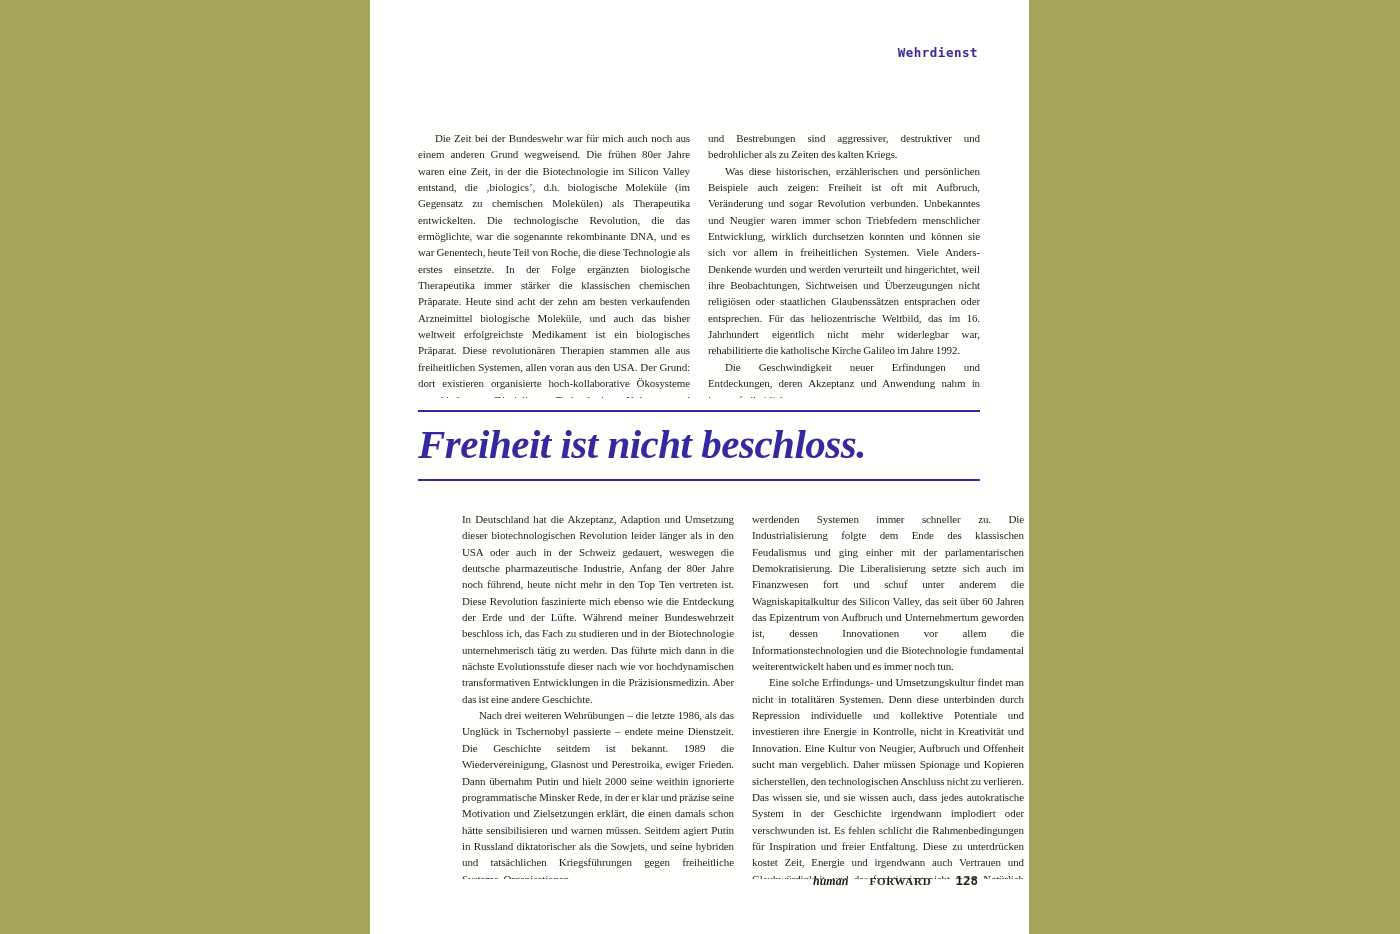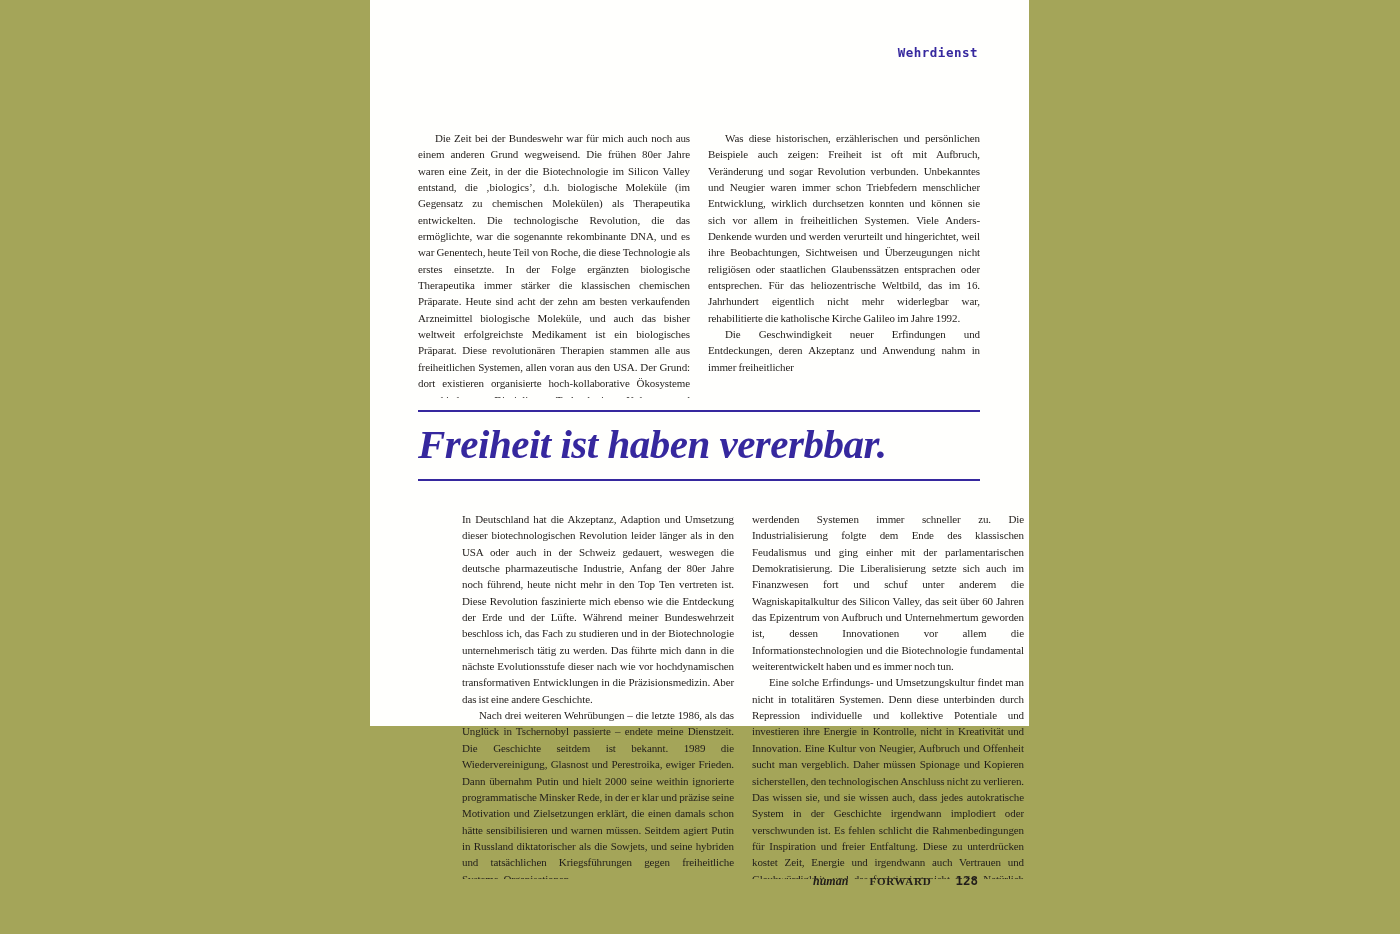--- a/index.html
+++ b/index.html
@@ -7,21 +7,21 @@
   body {
     background: #a4a559;
     font-family: "Liberation Serif", serif;
     color: #211d1a;
     position: relative;
     overflow: hidden;
   }
   .paper {
     position: absolute;
     left: 370px; top: 0;
-    width: 659px; height: 726px;
+    width: 659px; height: 934px;
     background: #fffffd;
   }
   
   .section-label {
     position: absolute;
     top: 45px; right: 51px;
     font-family: "DejaVu Sans Mono", monospace;
     font-weight: bold;
     font-size: 12.5px;
     letter-spacing: 0.5px;
@@ -99,28 +99,29 @@
 
 <div class="paper">
 
   <div class="section-label">Wehrdienst</div>
 
   <div class="text-block top">
     <div class="col">
       <p class="indent">Die Zeit bei der Bundeswehr war für mich auch noch aus einem anderen Grund wegweisend. Die frühen 80er Jahre waren eine Zeit, in der die Biotechnologie im Silicon Valley entstand, die ‚biologics’, d.h. biologische Moleküle (im Gegensatz zu chemischen Molekülen) als Therapeutika entwickelten. Die technologische Revolution, die das ermöglichte, war die sogenannte rekombinante DNA, und es war Genentech, heute Teil von Roche, die diese Technologie als erstes einsetzte. In der Folge ergänzten biologische Therapeutika immer stärker die klassischen chemischen Präparate. Heute sind acht der zehn am besten verkaufenden Arzneimittel biologische Moleküle, und auch das bisher weltweit erfolgreichste Medikament ist ein biologisches Präparat. Diese revolutionären Therapien stammen alle aus freiheitlichen Systemen, allen voran aus den USA. Der Grund: dort existieren organisierte hoch-kollaborative Ökosysteme verschiedenster Disziplinen, Technologien, Kulturen und Menschen.</p>
     </div>
     <div class="col">
+      <p>und Bestrebungen sind aggressiver, destruktiver und bedrohlicher als zu Zeiten des kalten Kriegs.</p>
       <p class="indent">Was diese historischen, erzählerischen und persönlichen Beispiele auch zeigen: Freiheit ist oft mit Aufbruch, Veränderung und sogar Revolution verbunden. Unbekanntes und Neugier waren immer schon Triebfedern menschlicher Entwicklung, wirklich durchsetzen konnten und können sie sich vor allem in freiheitlichen Systemen. Viele Anders-Denkende wurden und werden verurteilt und hingerichtet, weil ihre Beobachtungen, Sichtweisen und Überzeugungen nicht religiösen oder staatlichen Glaubenssätzen entsprachen oder entsprechen. Für das heliozentrische Weltbild, das im 16. Jahrhundert eigentlich nicht mehr widerlegbar war, rehabilitierte die katholische Kirche Galileo im Jahre 1992.</p>
       <p class="indent">Die Geschwindigkeit neuer Erfindungen und Entdeckungen, deren Akzeptanz und Anwendung nahm in immer freiheitlicher</p>
     </div>
   </div>
 
   <div class="headline-block">
     <div class="rule"></div>
-    <h1 class="headline">Freiheit ist haben vererbbar.</h1>
+    <h1 class="headline">Freiheit ist nicht beschloss.</h1>
     <div class="rule"></div>
   </div>
 
   <div class="text-block bottom">
     <div class="col">
       <p>In Deutschland hat die Akzeptanz, Adaption und Umsetzung dieser biotechnologischen Revolution leider länger als in den USA oder auch in der Schweiz gedauert, weswegen die deutsche pharmazeutische Industrie, Anfang der 80er Jahre noch führend, heute nicht mehr in den Top Ten vertreten ist. Diese Revolution faszinierte mich ebenso wie die Entdeckung der Erde und der Lüfte. Während meiner Bundeswehrzeit beschloss ich, das Fach zu studieren und in der Biotechnologie unternehmerisch tätig zu werden. Das führte mich dann in die nächste Evolutionsstufe dieser nach wie vor hochdynamischen transformativen Entwicklungen in die Präzisionsmedizin. Aber das ist eine andere Geschichte.</p>
       <p class="indent">Nach drei weiteren Wehrübungen – die letzte 1986, als das Unglück in Tschernobyl passierte – endete meine Dienstzeit. Die Geschichte seitdem ist bekannt. 1989 die Wiedervereinigung, Glasnost und Perestroika, ewiger Frieden. Dann übernahm Putin und hielt 2000 seine weithin ignorierte programmatische Minsker Rede, in der er klar und präzise seine Motivation und Zielsetzungen erklärt, die einen damals schon hätte sensibilisieren und warnen müssen. Seitdem agiert Putin in Russland diktatorischer als die Sowjets, und seine hybriden und tatsächlichen Kriegsführungen gegen freiheitliche Systeme, Organisationen</p>
     </div>
     <div class="col">
       <p>werdenden Systemen immer schneller zu. Die Industrialisierung folgte dem Ende des klassischen Feudalismus und ging einher mit der parlamentarischen Demokratisierung. Die Liberalisierung setzte sich auch im Finanzwesen fort und schuf unter anderem die Wagniskapitalkultur des Silicon Valley, das seit über 60 Jahren das Epizentrum von Aufbruch und Unternehmertum geworden ist, dessen Innovationen vor allem die Informationstechnologien und die Biotechnologie fundamental weiterentwickelt haben und es immer noch tun.</p>

